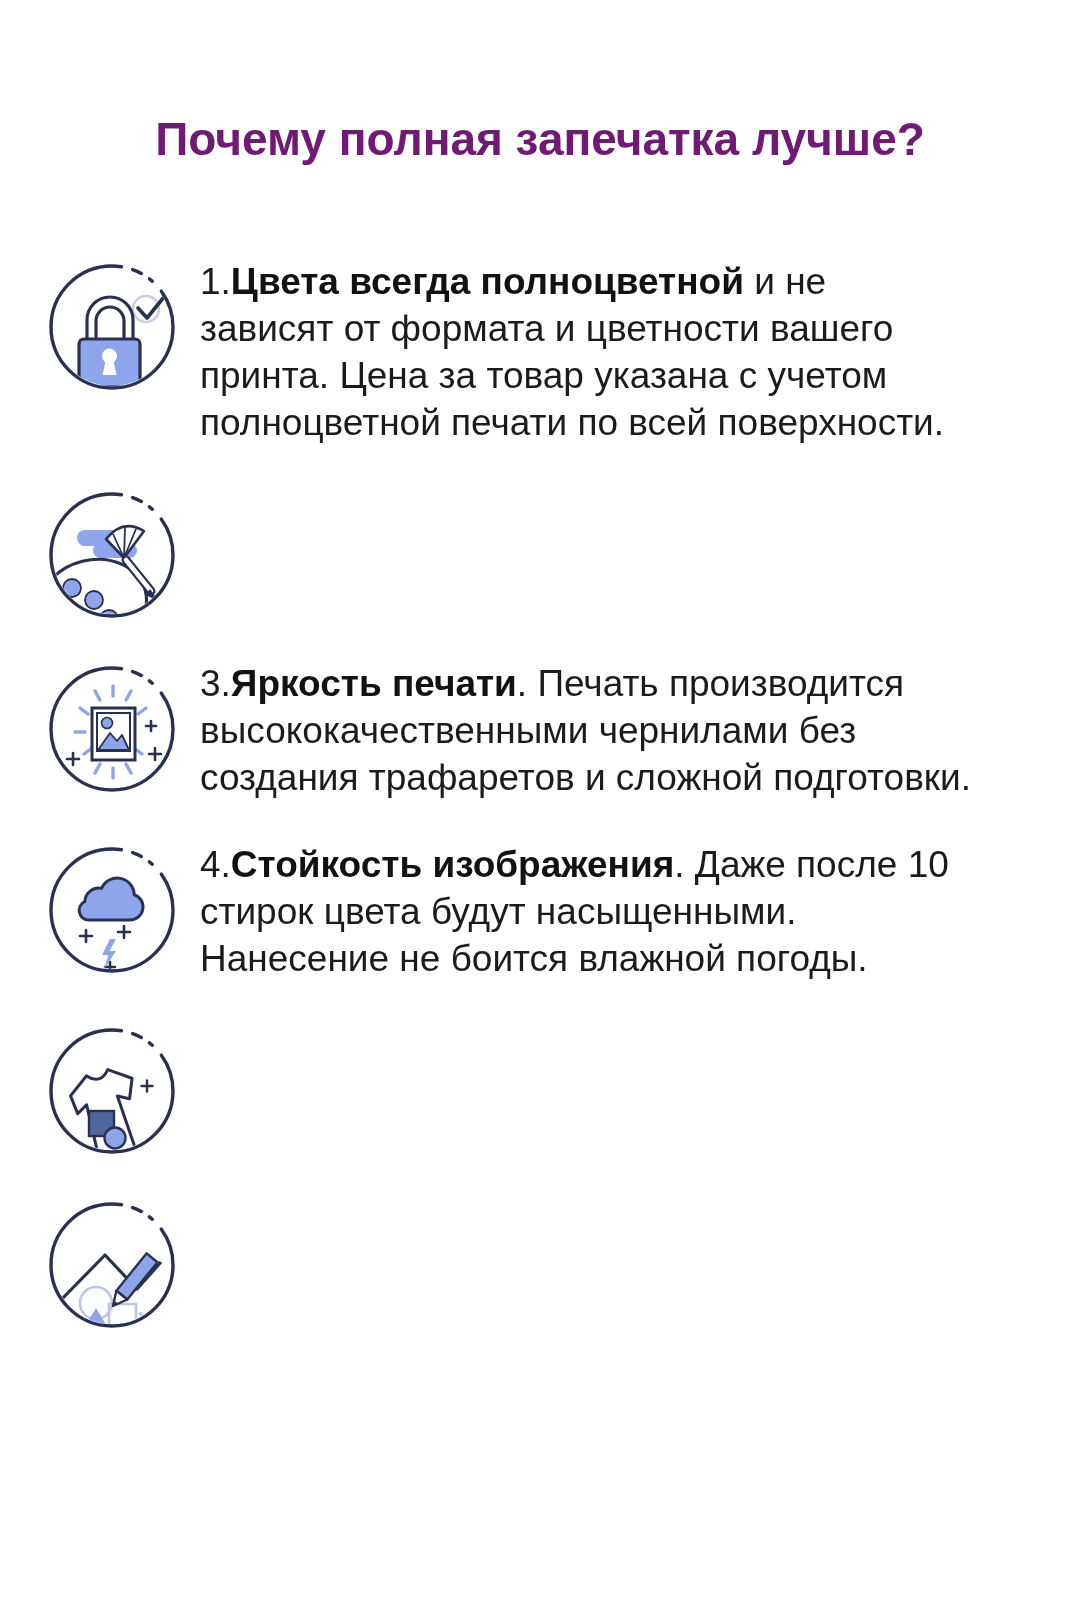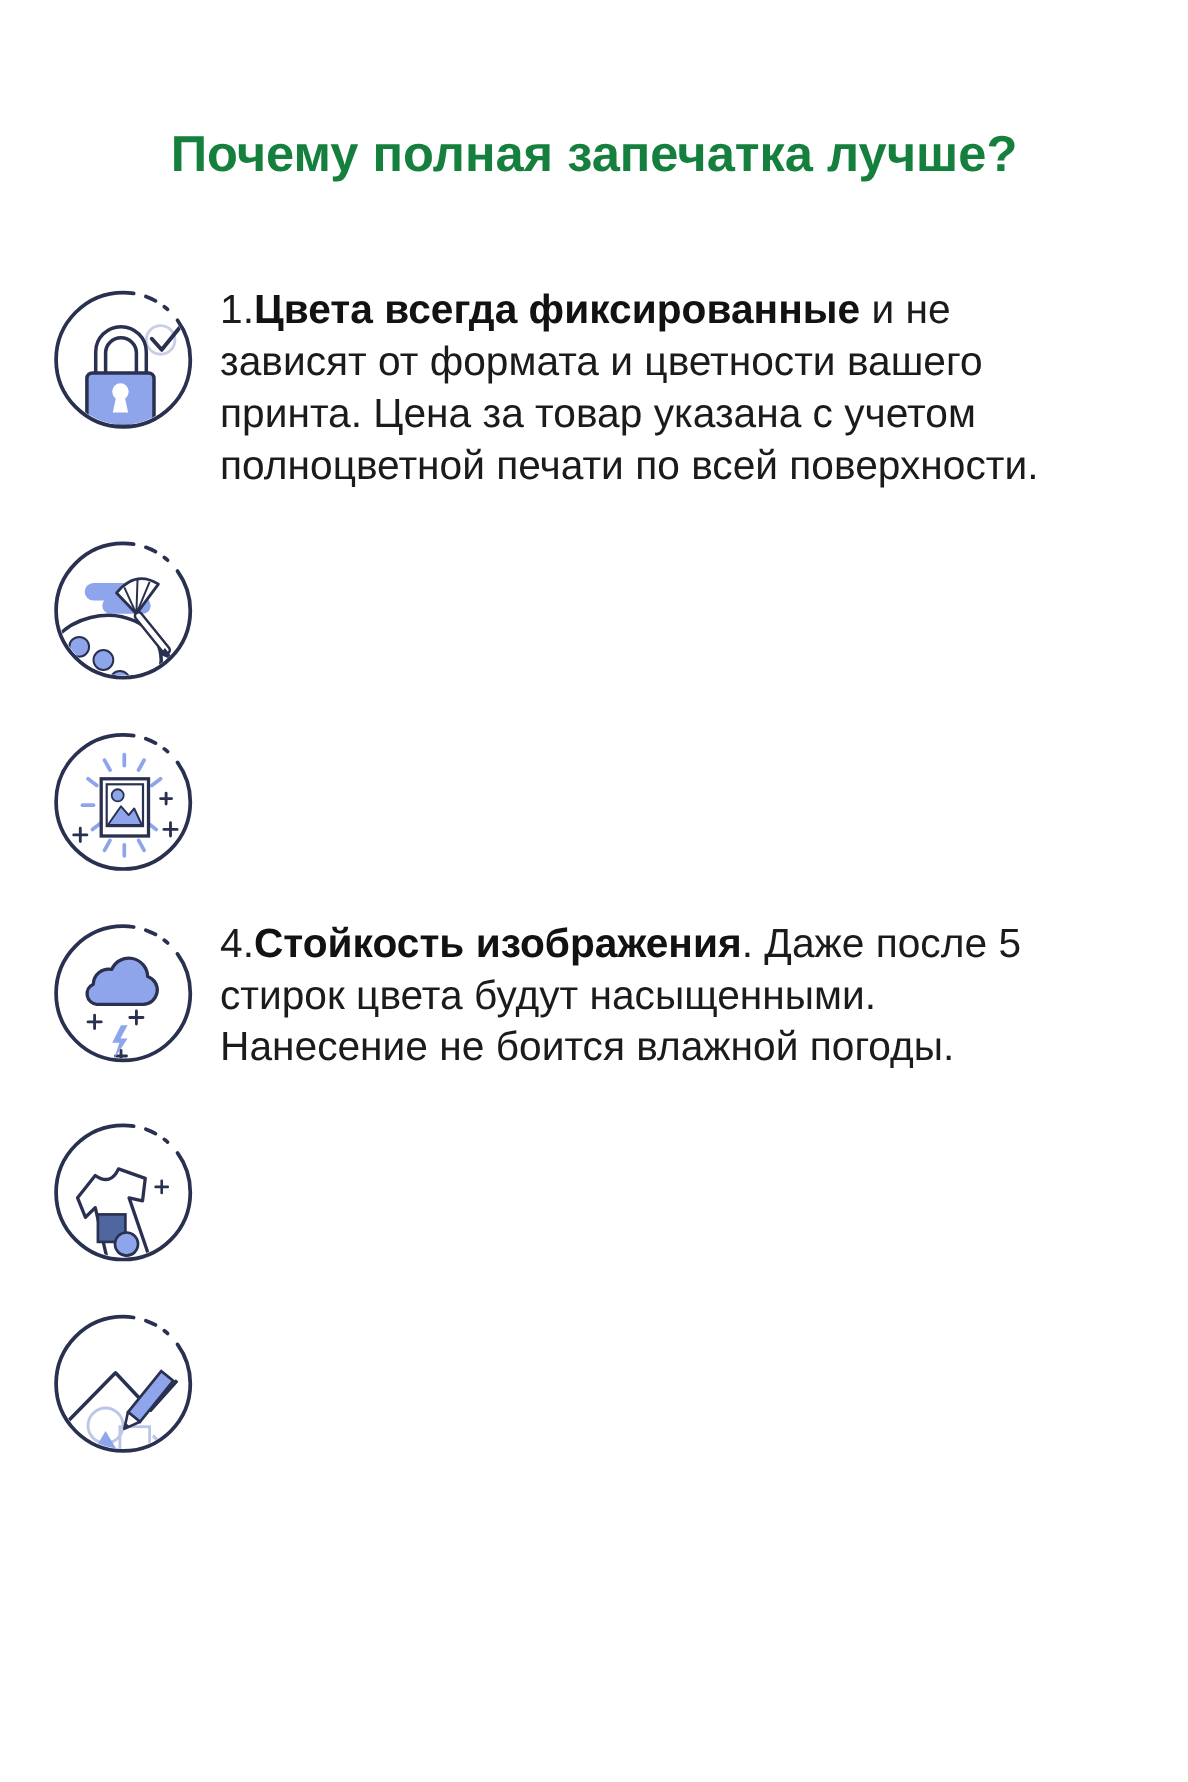--- a/index.html
+++ b/index.html
@@ -9,21 +9,21 @@
     color: #1b1b1b;
     overflow: hidden;
   }
   .page { width: 1080px; height: 1620px; box-sizing: border-box; }
   .title {
     margin: 0;
     padding-top: 112px;
     text-align: center;
     font-size: 46px;
     font-weight: 700;
-    color: #15803d;
+    color: #701a75;
     letter-spacing: 0px;
   }
   .items {
     margin-top: 92px;
     padding: 0 45px 0 47px;
     display: flex;
     flex-direction: column;
     gap: 40px;
   }
   .row {
@@ -69,21 +69,21 @@
             <circle cx="99" cy="47" r="13" fill="none" stroke="#C9CFE3" stroke-width="2.6"></circle>
             <path d="M91 46 l9 10 l17 -21" fill="none" stroke="#2A3150" stroke-width="3.6" stroke-linecap="round" stroke-linejoin="round"></path>
             <path d="M40 80 V58 a23 23 0 0 1 46 0 V80" fill="#fff" stroke="#2A3150" stroke-width="3.2"></path>
             <path d="M49 80 V59 a14 14 0 0 1 28 0 V80" fill="none" stroke="#2A3150" stroke-width="3.2"></path>
             <rect x="32" y="77" width="61" height="48" rx="5" fill="#8EA5EC" stroke="#2A3150" stroke-width="3.2"></rect>
             <circle cx="62.5" cy="94" r="7.5" fill="#fff"></circle>
             <path d="M59 97 L55.5 113 h14 L66 97 Z" fill="#fff"></path>
           </g>
         </svg>
       </div>
-      <p class="text"><span>1.</span><b>Цвета всегда фиксированные</b><span> и не
+      <p class="text"><span>1.</span><b>Цвета всегда полноцветной</b><span> и не
 зависят от формата и цветности вашего
 принта. Цена за товар указана с учетом
 полноцветной печати по всей поверхности.</span></p>
     </div>
 
     <div class="row">
       <div class="icon-wrap">
         <svg width="130" height="130" viewBox="0 0 130 130">
           <defs>
               <clipPath id="c2">
@@ -136,20 +136,23 @@
               <path d="M102 90 h12 M108 84 v12"></path>
               <path d="M99 62 h10 M104 57 v10"></path>
             </g>
             <rect x="45" y="44" width="43" height="52" fill="#fff" stroke="#2A3150" stroke-width="3"></rect>
             <rect x="50" y="49" width="33" height="38" fill="none" stroke="#2A3150" stroke-width="2"></rect>
             <circle cx="60" cy="59" r="5.5" fill="#8EA5EC" stroke="#2A3150" stroke-width="1.6"></circle>
             <path d="M51 86 L63 69 L70 77 L75 71 L82 86 Z" fill="#8EA5EC" stroke="#2A3150" stroke-width="1.8" stroke-linejoin="round"></path>
           </g>
         </svg>
       </div>
+      <p class="text"><span>3.</span><b>Яркость печати</b><span>. Печать производится
+высококачественными чернилами без
+создания трафаретов и сложной подготовки.</span></p>
     </div>
 
     <div class="row">
       <div class="icon-wrap">
         <svg width="130" height="130" viewBox="0 0 130 130">
           <defs>
               <clipPath id="c4">
                 <circle cx="65" cy="65" r="59"></circle>
               </clipPath>
             </defs>
@@ -158,21 +161,21 @@
             <path d="M41 75 h42 a13 13 0 0 0 4.2 -25.3 a17 17 0 0 0 -32.6 -6.4 a14 14 0 0 0 -16.8 13.4 a9.6 9.6 0 0 0 3.2 18.3 Z" fill="#8EA5EC" stroke="#2A3150" stroke-width="3" stroke-linejoin="round"></path>
             <g stroke="#2A3150" stroke-width="2.6" stroke-linecap="round">
               <path d="M33 91 h12 M39 85 v12"></path>
               <path d="M71 87 h12 M77 81 v12"></path>
               <path d="M58 122 h10 M63 117 v10"></path>
             </g>
             <path d="M63 94 l-8 16 h6.5 l-5 15 l12.5 -19 h-6.5 l6.5 -12 Z" fill="#8EA5EC"></path>
           </g>
         </svg>
       </div>
-      <p class="text"><span>4.</span><b>Стойкость изображения</b><span>. Даже после 5
+      <p class="text"><span>4.</span><b>Стойкость изображения</b><span>. Даже после 10
 стирок цвета будут насыщенными.
 Нанесение не боится влажной погоды.</span></p>
     </div>
 
     <div class="row">
       <div class="icon-wrap">
         <svg width="130" height="130" viewBox="0 0 130 130">
           <defs>
               <clipPath id="c5">
                 <circle cx="65" cy="65" r="59"></circle>

